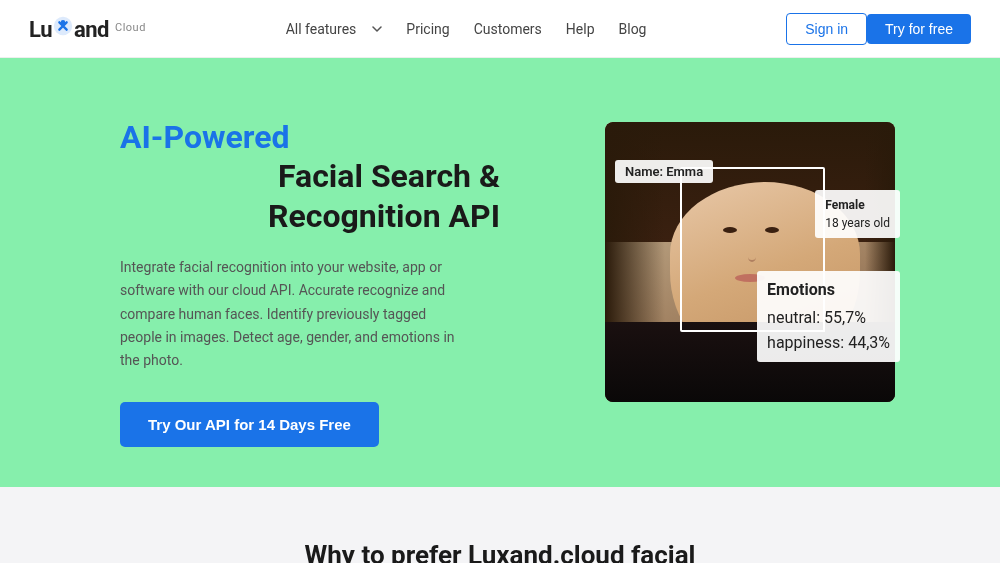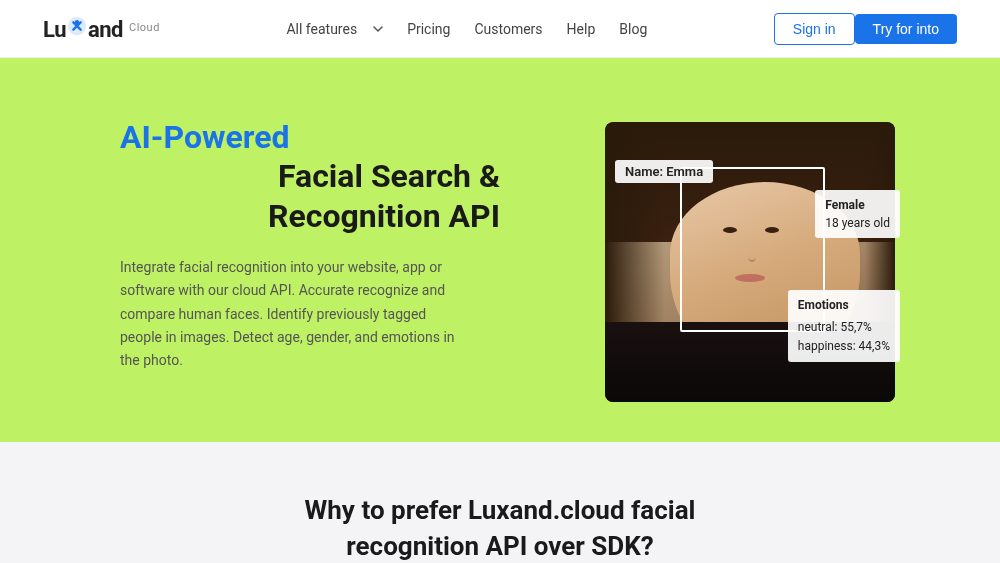--- a/index.html
+++ b/index.html
@@ -3,21 +3,21 @@
   <meta charset="utf-8">
   <style>
     * { margin: 0; padding: 0; box-sizing: border-box; }
     body { font-family: -apple-system, BlinkMacSystemFont, 'Segoe UI', Roboto, sans-serif; color: #333; background: #fff; width: 1000px; overflow-x: hidden; }
 
     
     header {
       display: flex;
       align-items: center;
       justify-content: space-between;
-      padding: 0 43px;
+      padding: 0 29px;
       height: 58px;
       border-bottom: 1px solid #eee;
       background: #fff;
     }
     .logo {
       display: flex;
       align-items: center;
       gap: 4px;
     }
     .logo-text {
@@ -80,21 +80,21 @@
       cursor: pointer;
       font-weight: 500;
     }
 
     
     .hero {
       display: flex;
       align-items: flex-start;
       padding: 48px 40px 40px 120px;
       min-height: 370px;
-      background: #bef264;
+      background: #86efac;
       position: relative;
     }
     .hero-content {
       flex: 0 0 380px;
       padding-top: 12px;
     }
     .hero-ai-powered {
       font-size: 32px;
       font-weight: 700;
       color: #1a73e8;
@@ -264,21 +264,21 @@
     .label-gender strong { font-weight: 700; }
 
     
     .label-emotions {
       position: absolute;
       bottom: 40px;
       right: -5px;
       background: rgba(255,255,255,0.92);
       border-radius: 3px;
       padding: 6px 10px;
-      font-size: 12px;
+      font-size: 16px;
       color: #222;
       z-index: 20;
       line-height: 1.6;
     }
     .label-emotions .emotions-title {
       font-weight: 700;
       margin-bottom: 2px;
     }
 
     
@@ -331,31 +331,32 @@
     <a class="nav-link">
       <span>Help</span>
     </a>
     <a class="nav-link">
       <span>Blog</span>
     </a>
   </nav>
 
   <div class="header-actions">
     <button class="btn-signin">Sign in</button>
-    <button class="btn-try">Try for into</button>
+    <button class="btn-try">Try for free</button>
   </div>
 </header>
 
 <section class="hero">
   <div class="hero-content">
     <div class="hero-ai-powered">AI-Powered</div>
     <div class="hero-title">
       Facial Search &amp;<br>Recognition API
     </div>
     <p class="hero-desc">Integrate facial recognition into your website, app or software with our cloud API. Accurate recognize and compare human faces. Identify previously tagged people in images. Detect age, gender, and emotions in the photo.</p>
+    <button class="btn-cta">Try Our API for 14 Days Free</button>
   </div>
 
   <div class="hero-image-area">
     <div class="face-container">
 
       <div class="face-bg">
         <div class="face-hair"></div>
         <div class="face-hair-side"></div>
         <div class="face-hair-side-r"></div>
         <div class="face-skin"></div>

